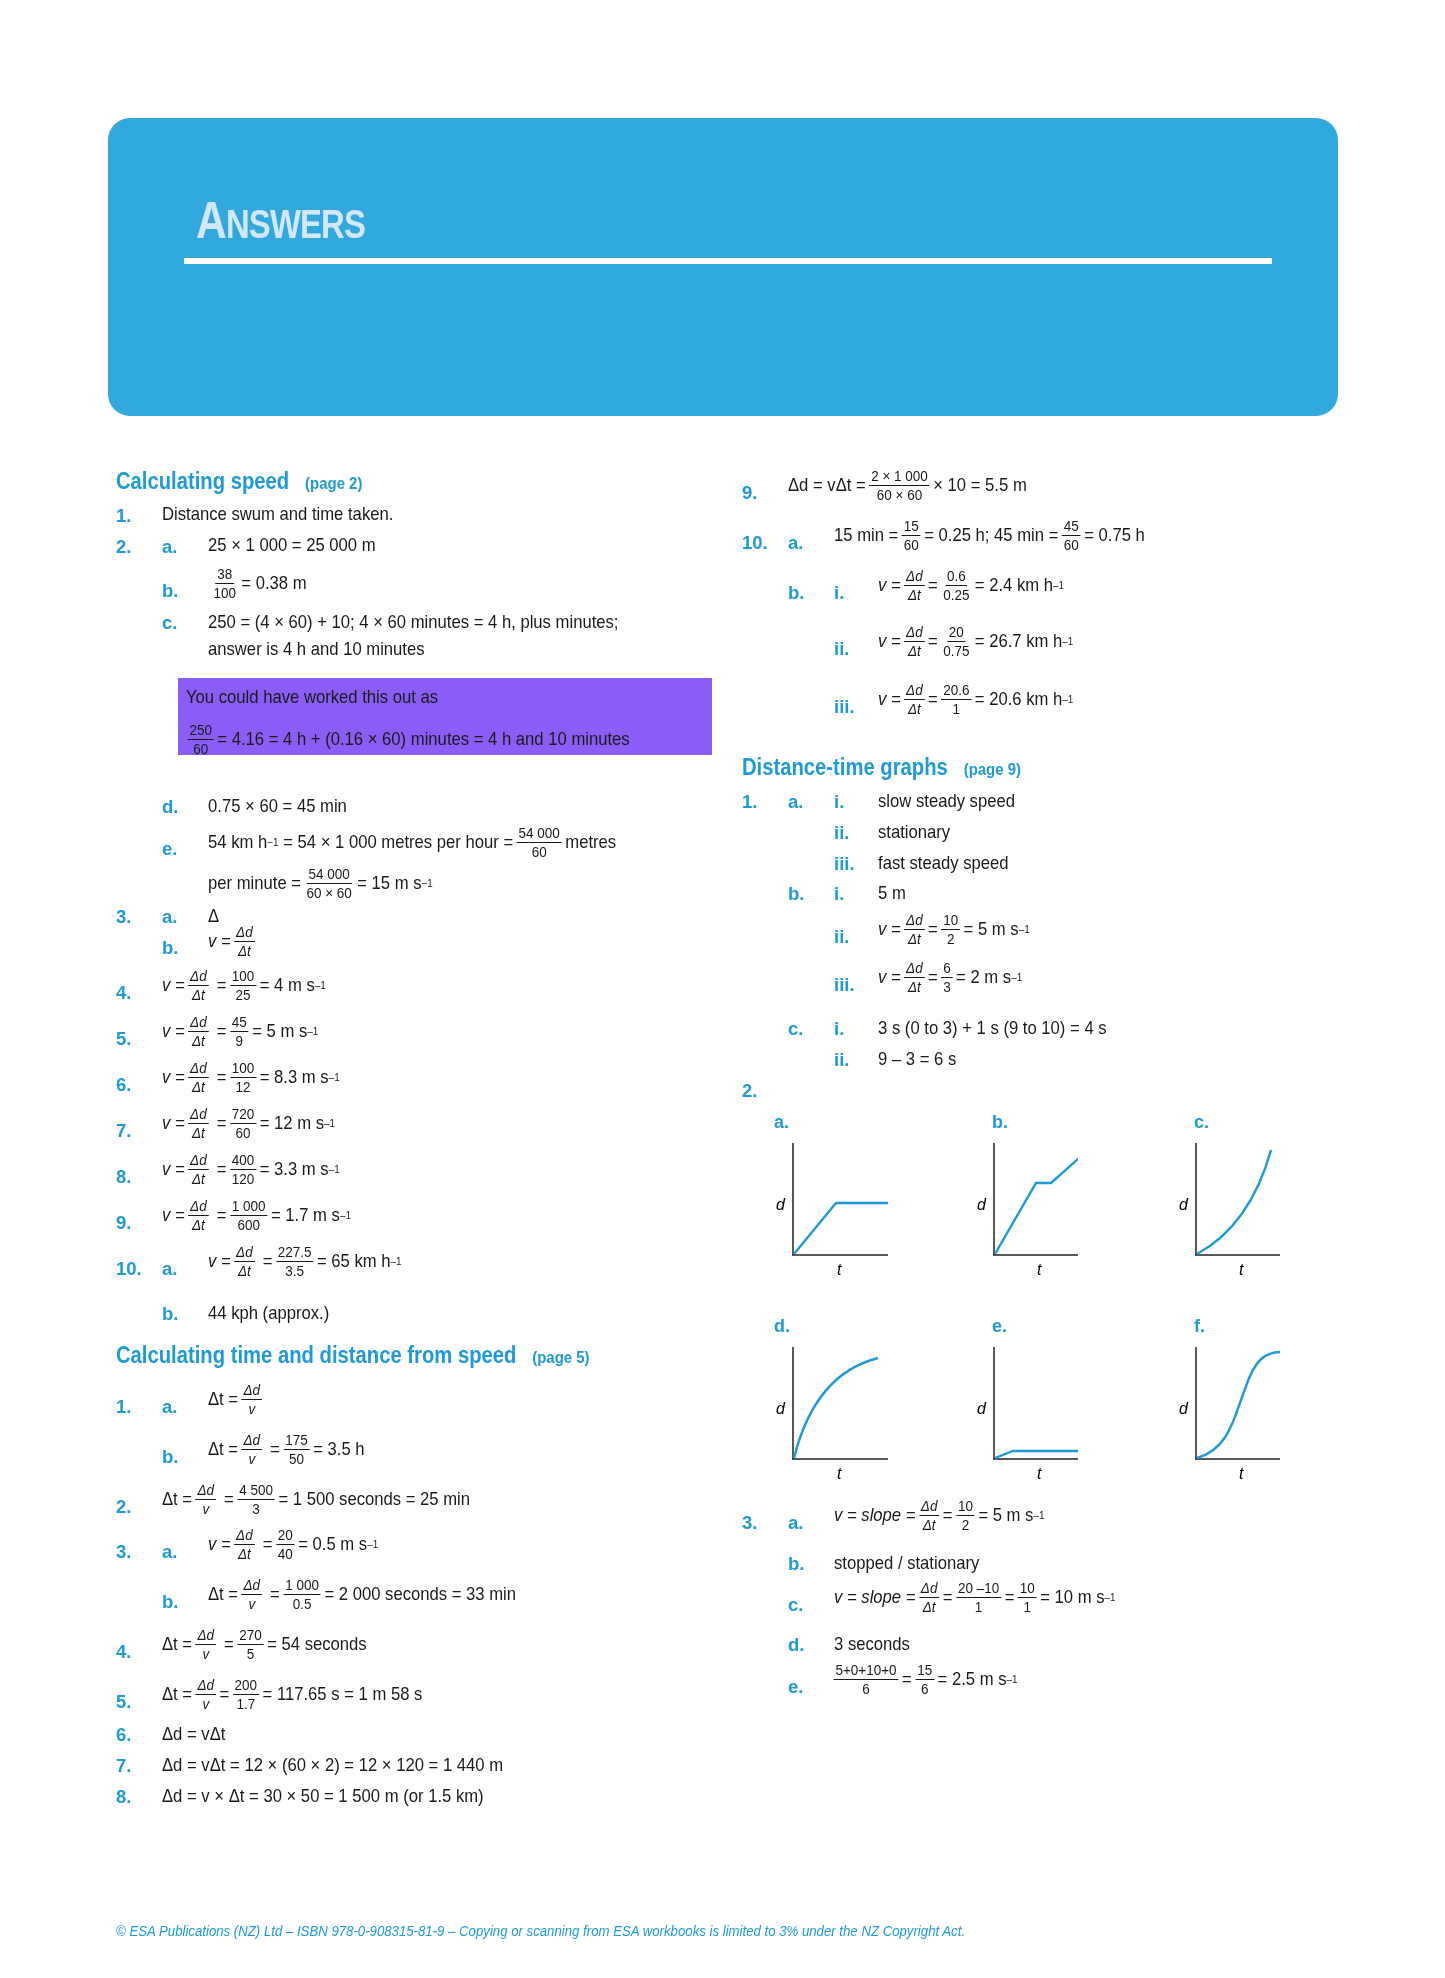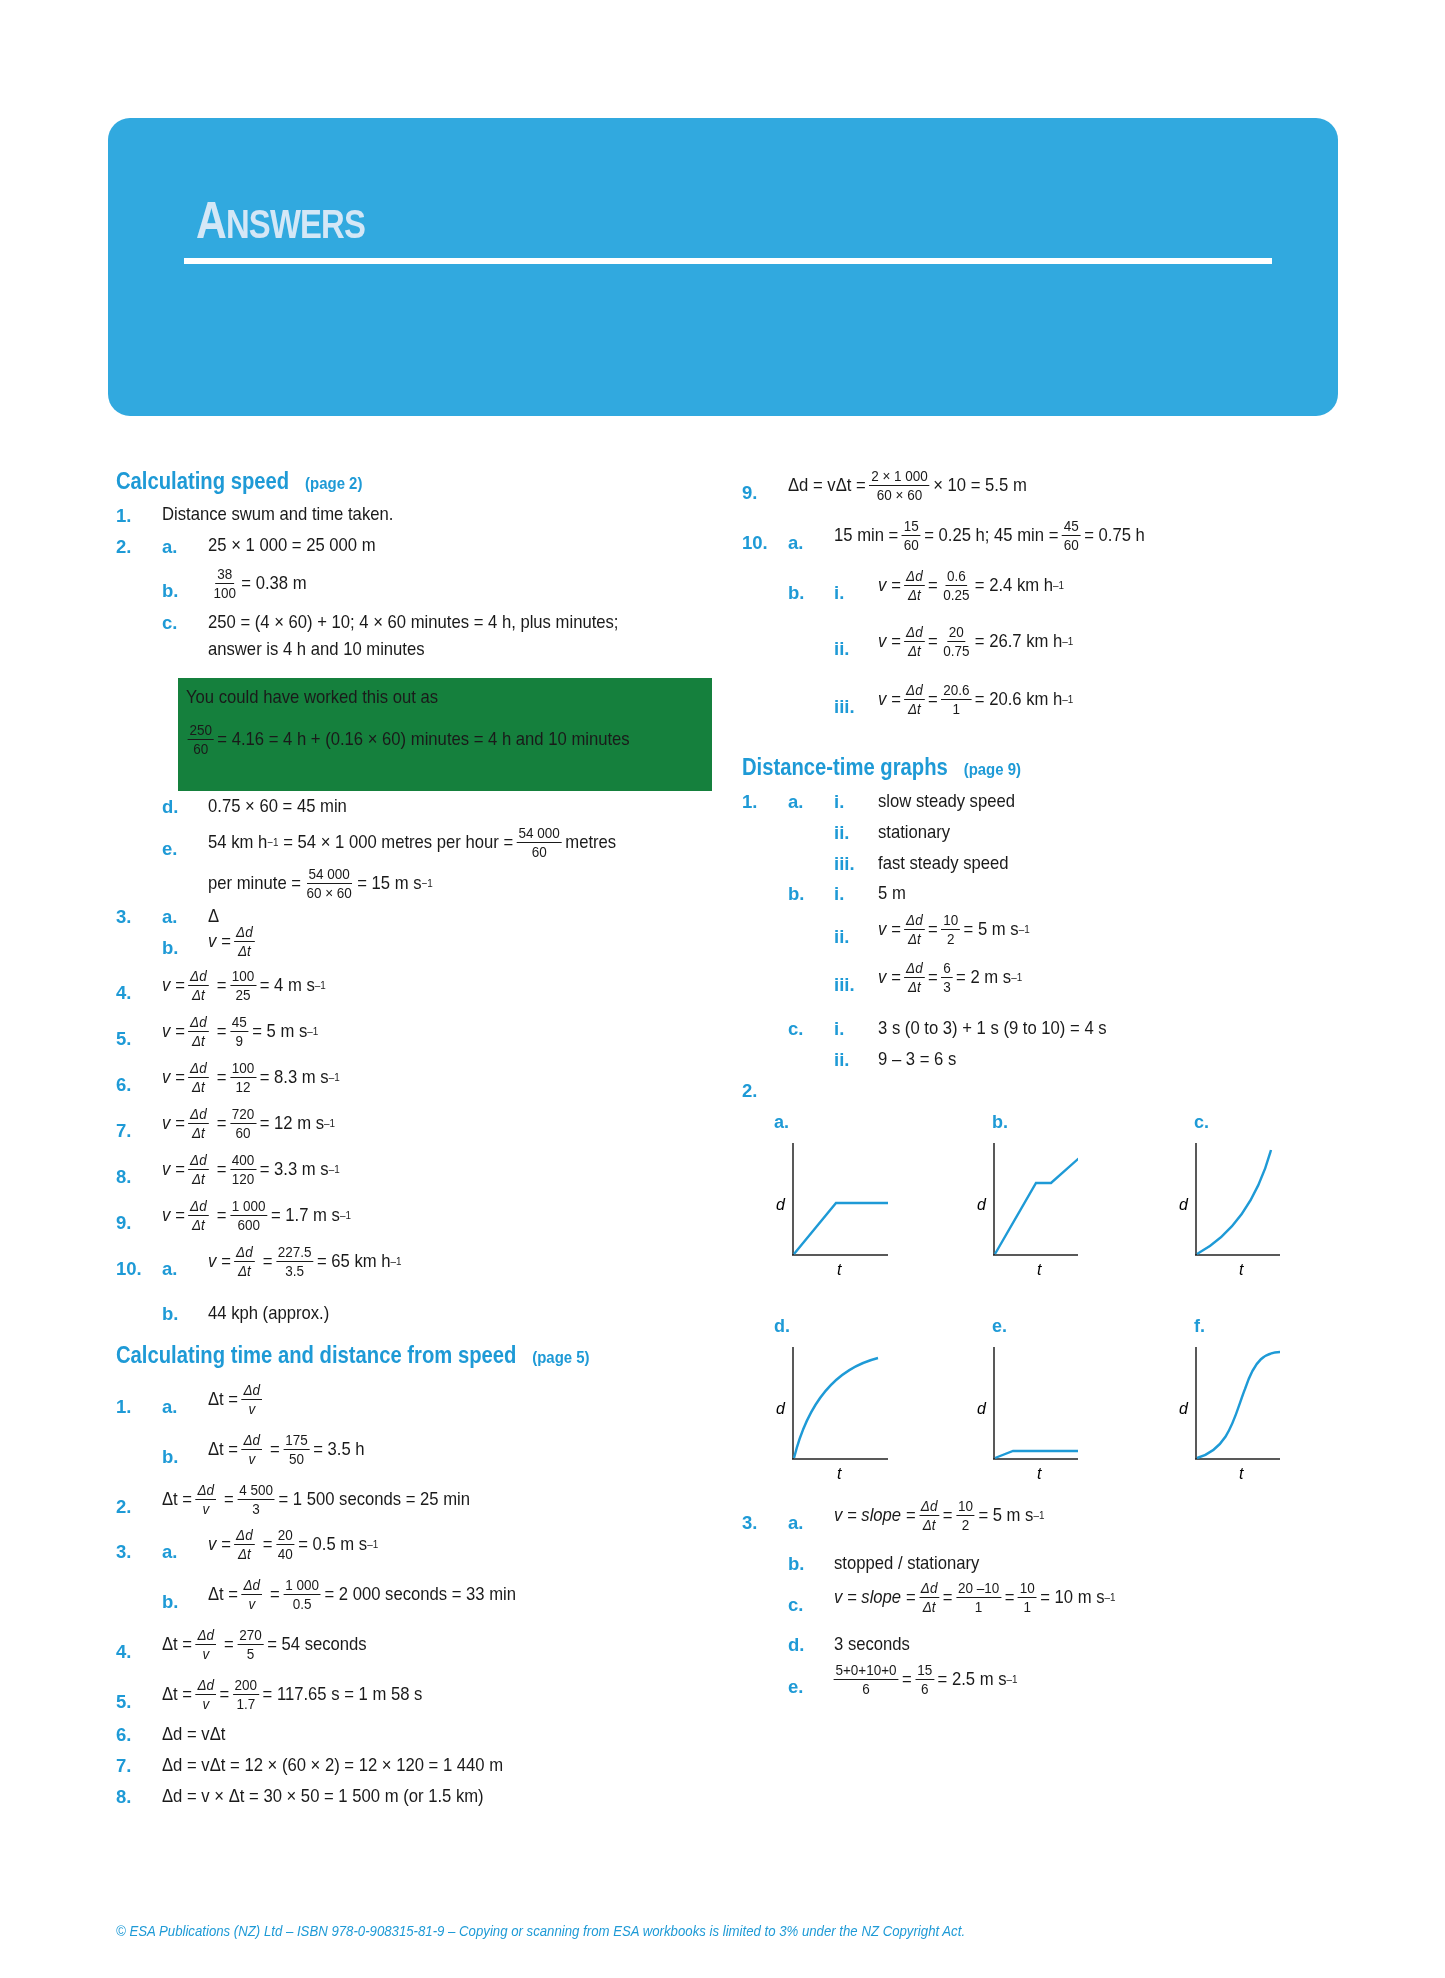--- a/index.html
+++ b/index.html
@@ -17,21 +17,21 @@
   .h2 .pg { font-size:17px; margin-left:18px; }
   .n { position:absolute; color:#1e9ad6; font-weight:bold; font-size:18.5px; }
   .txt { position:absolute; white-space:nowrap; display:flex; align-items:center; font-size:18.5px;
          transform:scaleX(0.9); transform-origin:left; }
   .frac { display:inline-flex; flex-direction:column; align-items:center; vertical-align:middle;
           font-size:15px; margin:0 4px; line-height:1.05; }
   .frac .num { padding:0 2px 1px; border-bottom:1.3px solid #1a1a1a; }
   .frac .den { padding:1px 2px 0; }
   i { font-style:italic; }
   sup { font-size:11px; vertical-align:7px; }
-  .shade { position:absolute; left:178px; top:678px; width:534px; height:113px; background:#15803d; }
+  .shade { position:absolute; left:178px; top:678px; width:534px; height:77px; background:#8b5cf6; }
   .graph { position:absolute; width:140px; height:140px; }
   .glabel { position:absolute; color:#1e9ad6; font-weight:bold; font-size:18px; }
   .footer { position:absolute; left:116px; top:1922px; color:#1e9ad6; font-style:italic;
             font-size:15px; white-space:nowrap; transform:scaleX(0.88); transform-origin:left; }
 </style>
 </head>
 <body>
 
 <div class="banner">
   <div class="banner-title"><span>A</span><span class="sc">NSWERS</span></div>

